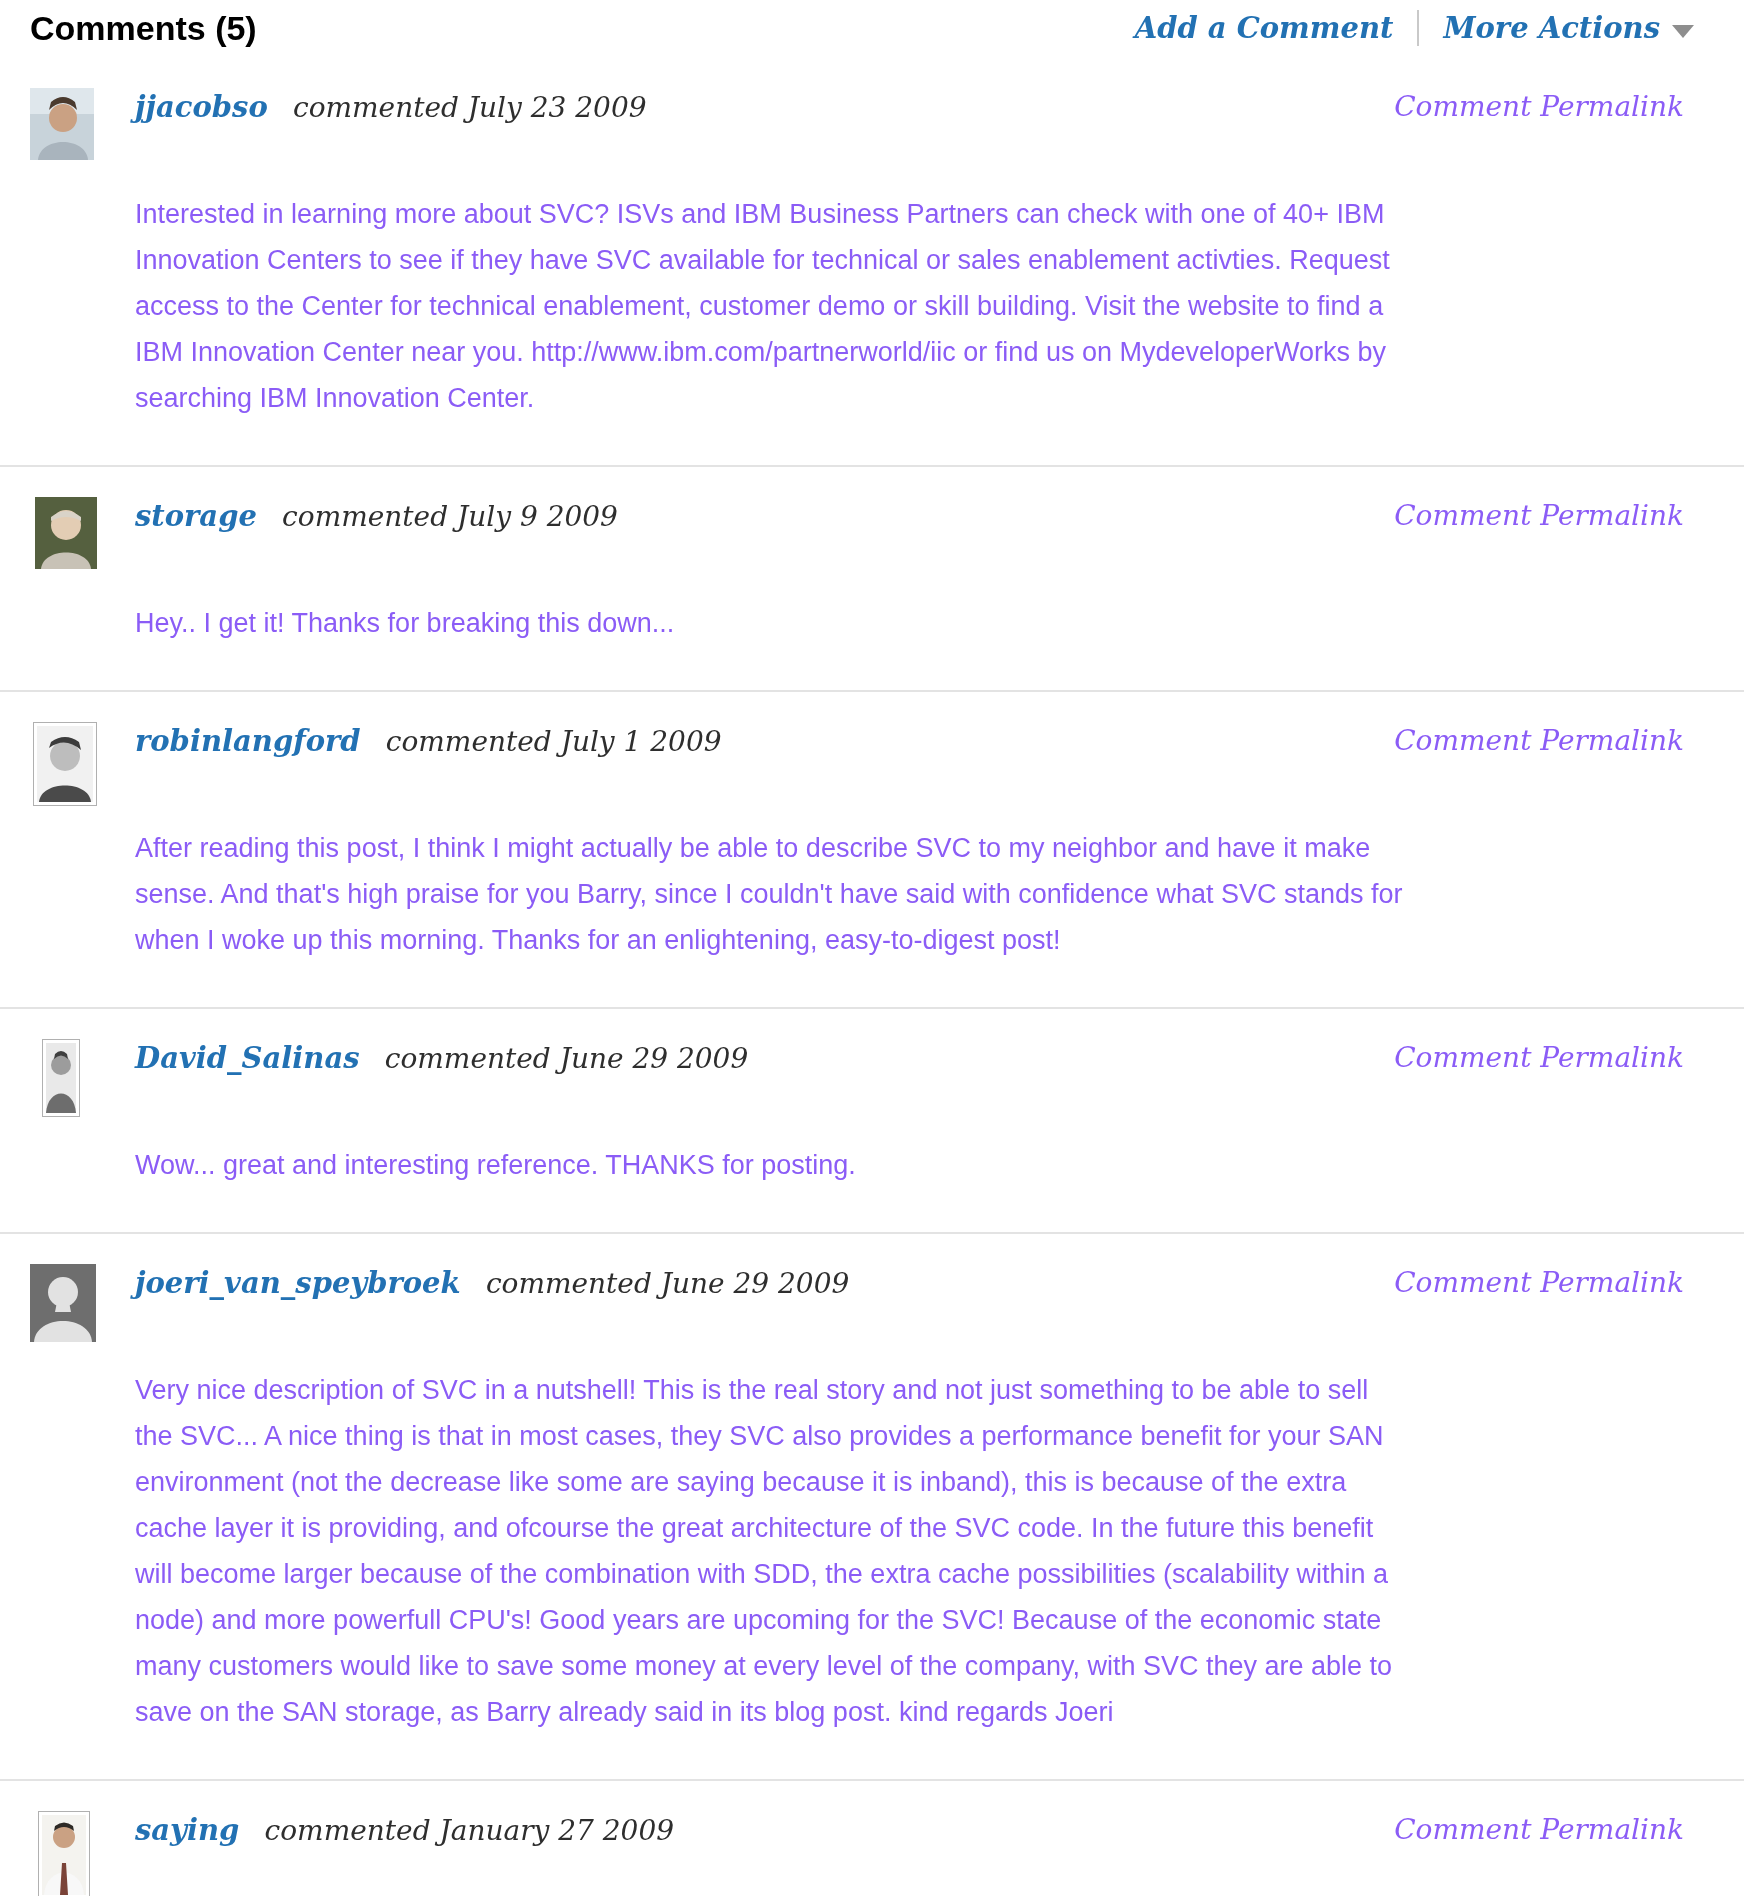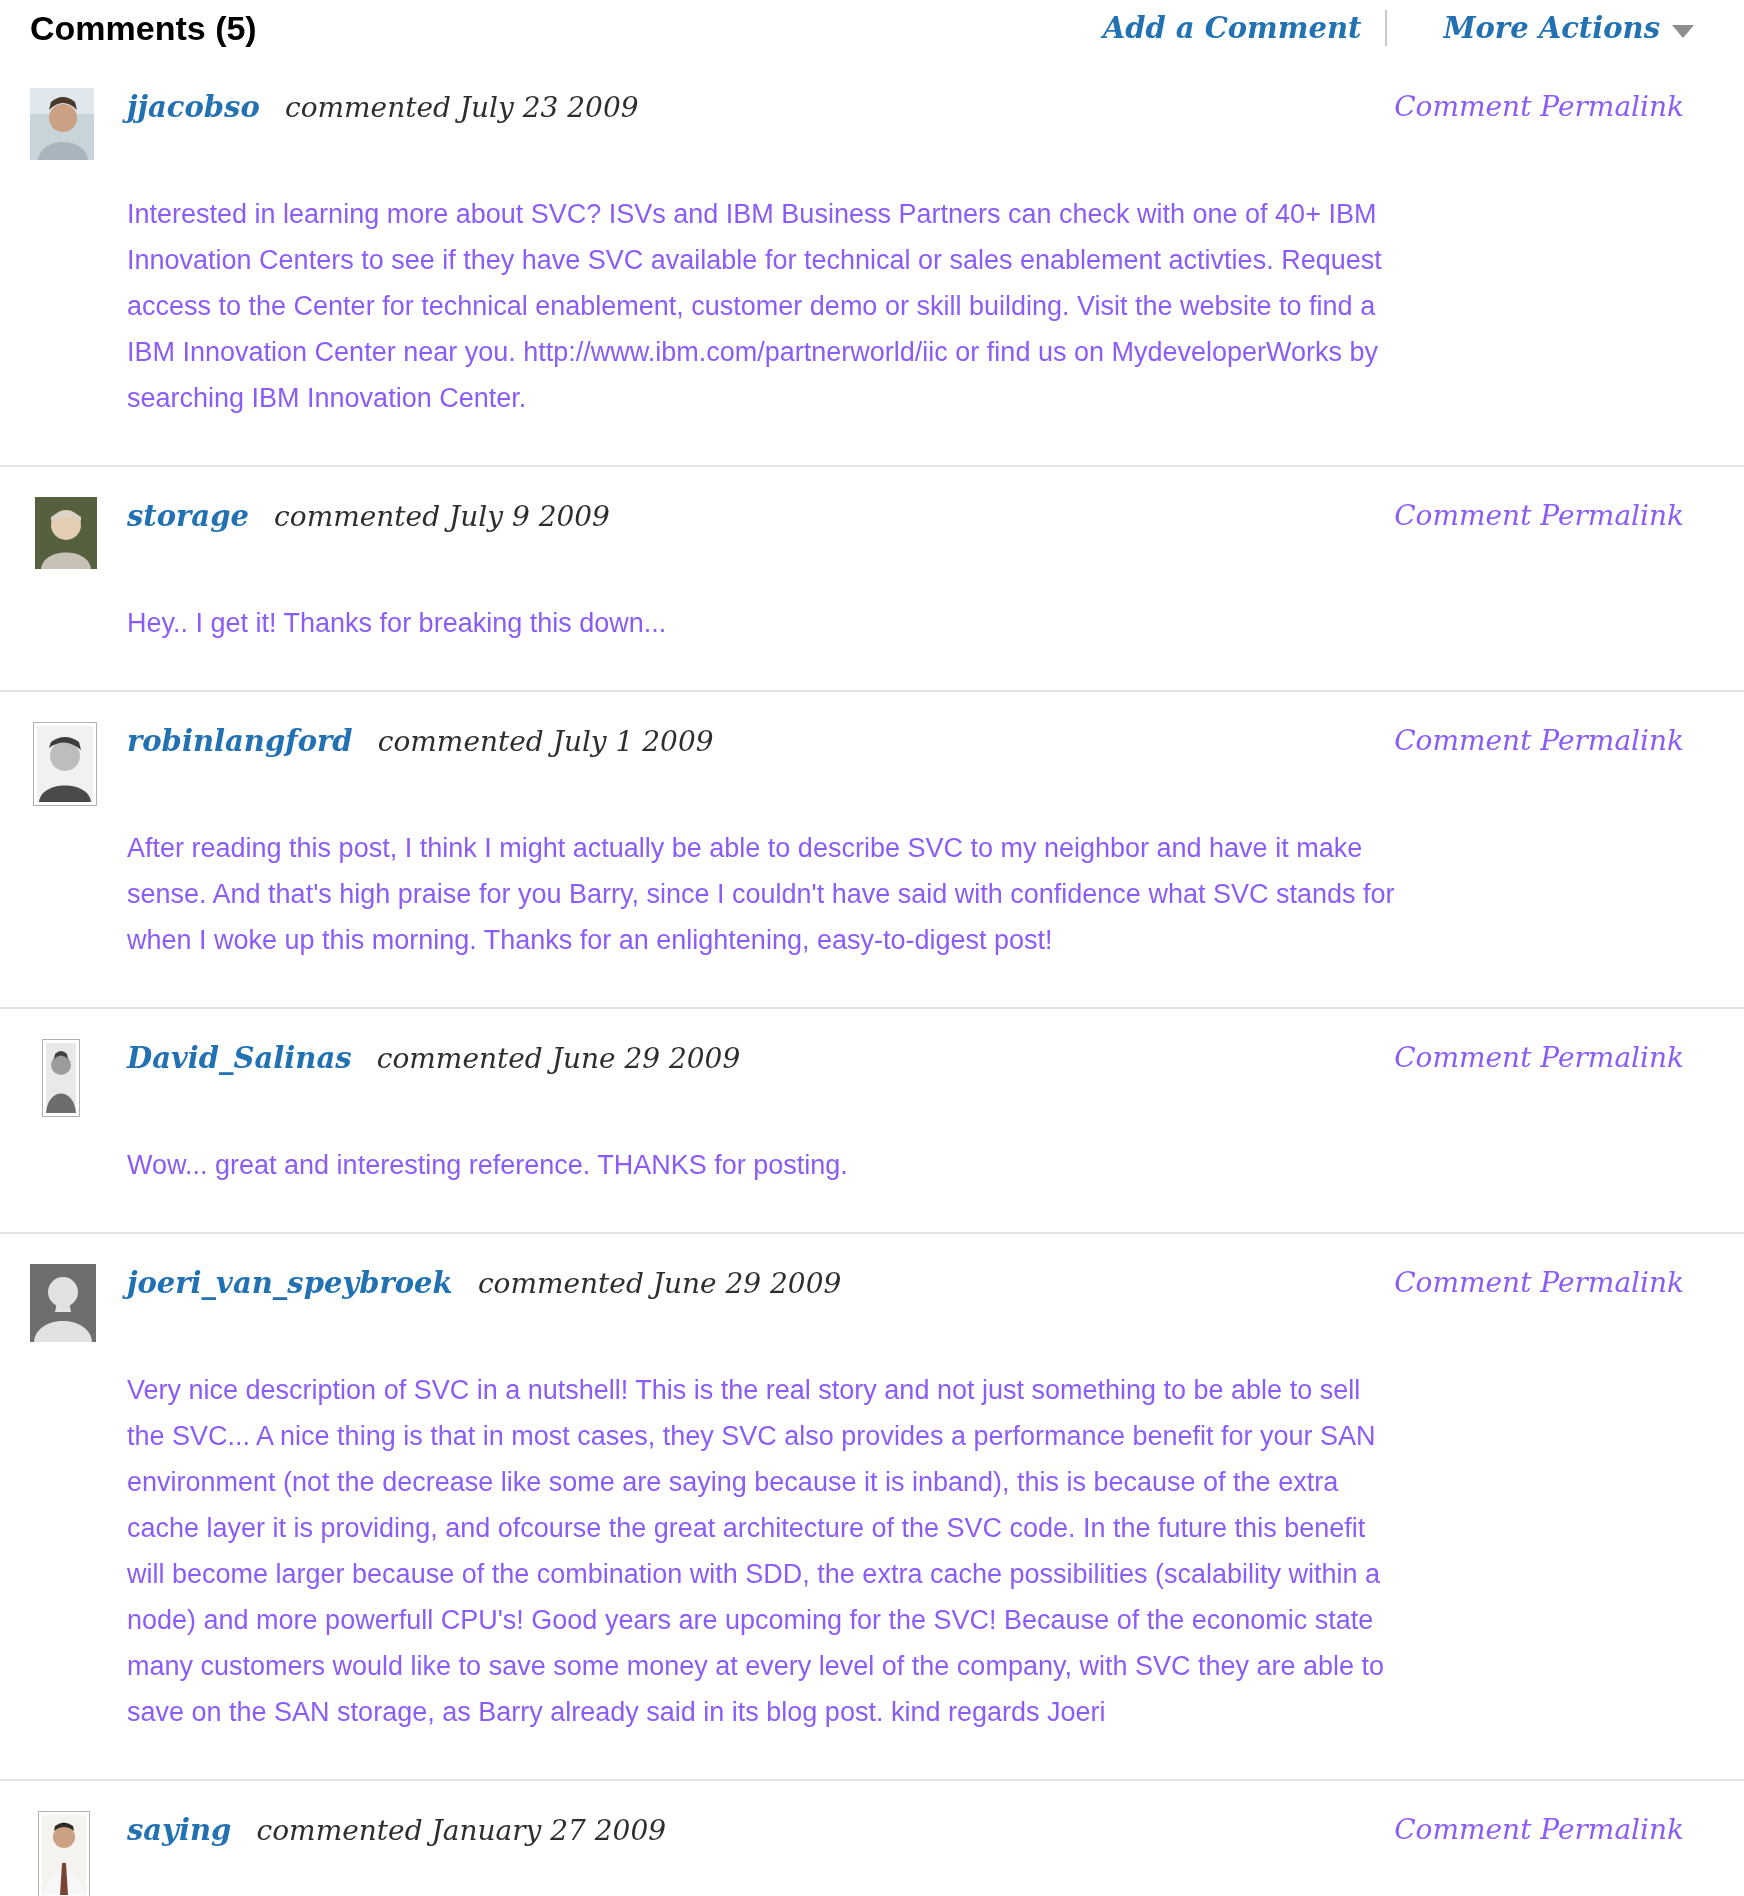--- a/index.html
+++ b/index.html
@@ -50,36 +50,36 @@
   }
   .v-sep {
     width: 2px;
     height: 36px;
     background: #c9c9c9;
   }
   .more-actions {
     display: flex;
     align-items: center;
     gap: 12px;
-    margin-left: 32px;
   }
   .chevron-down {
     width: 0;
     height: 0;
     border-left: 11px solid transparent;
     border-right: 11px solid transparent;
     border-top: 13px solid #8e8e8e;
     margin-top: 6px;
   }
   
   .comment {
     position: relative;
     display: flex;
     padding: 30px 52px 44px 30px;
     border-bottom: 2px solid #e3e3e3;
+    gap: 8px;
   }
   .comment.last {
     border-bottom: none;
   }
   .avatar-col {
     width: 97px;
     flex: 0 0 97px;
   }
   .avatar {
     display: block;

